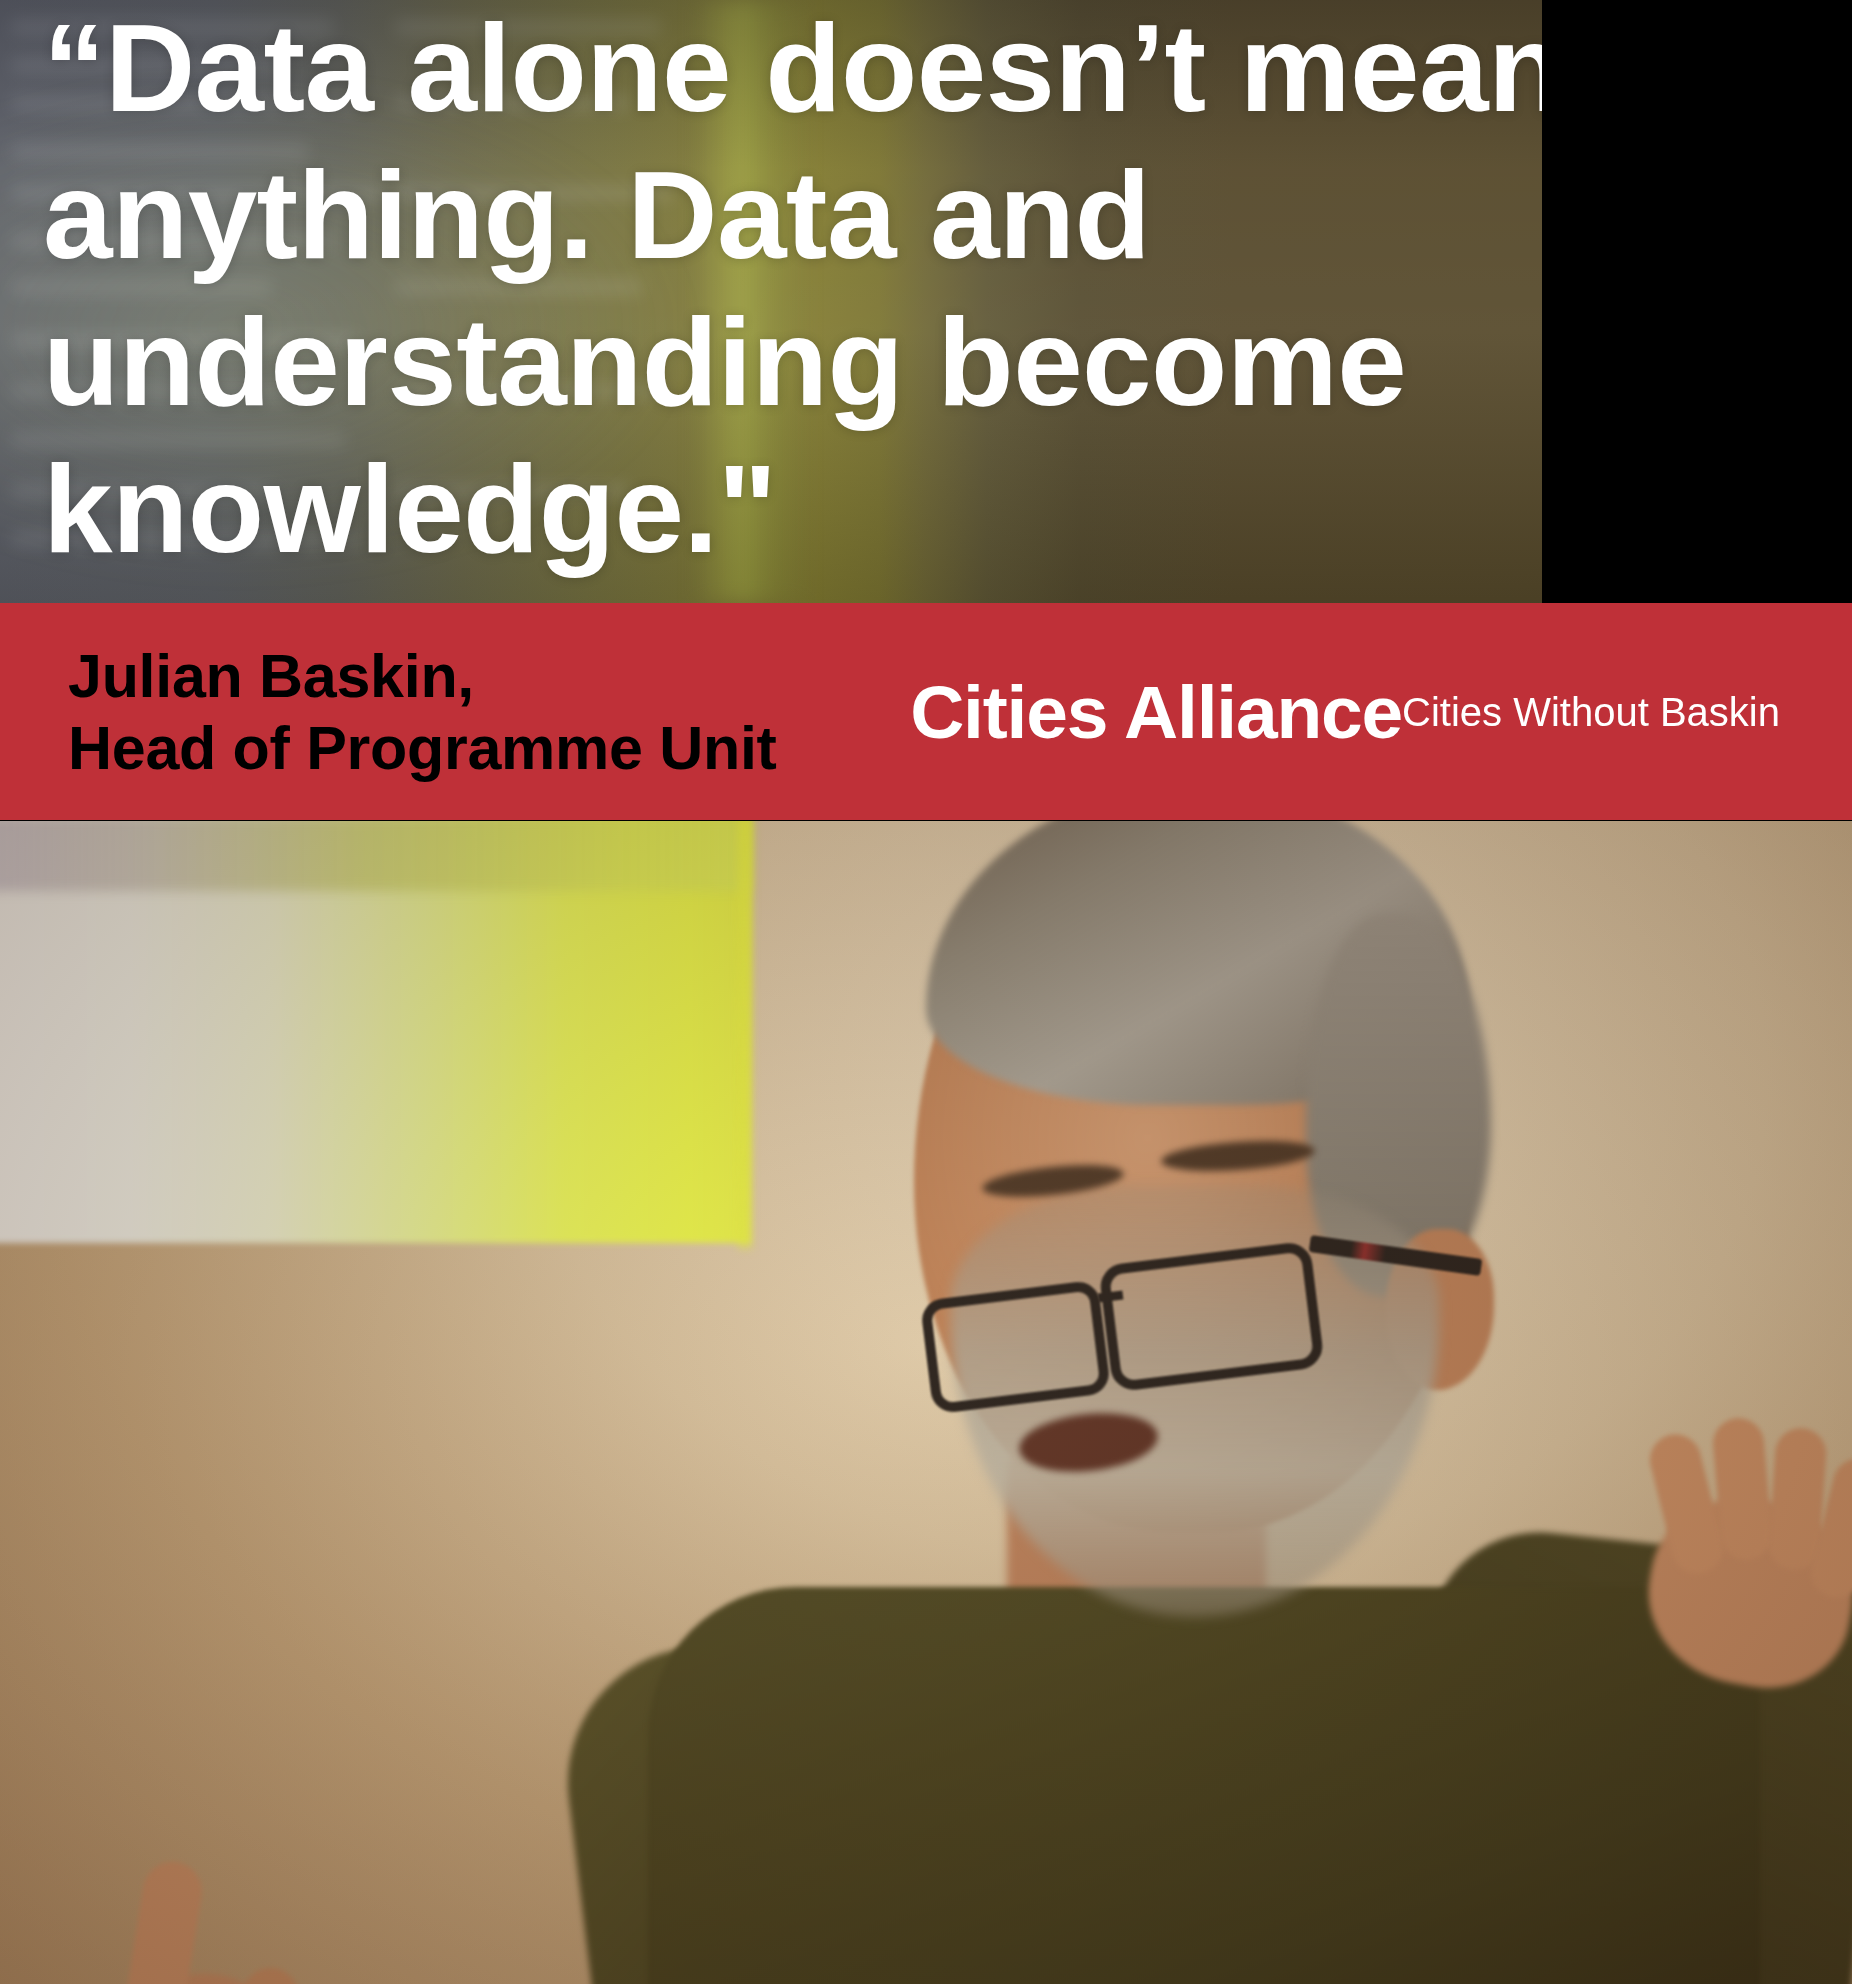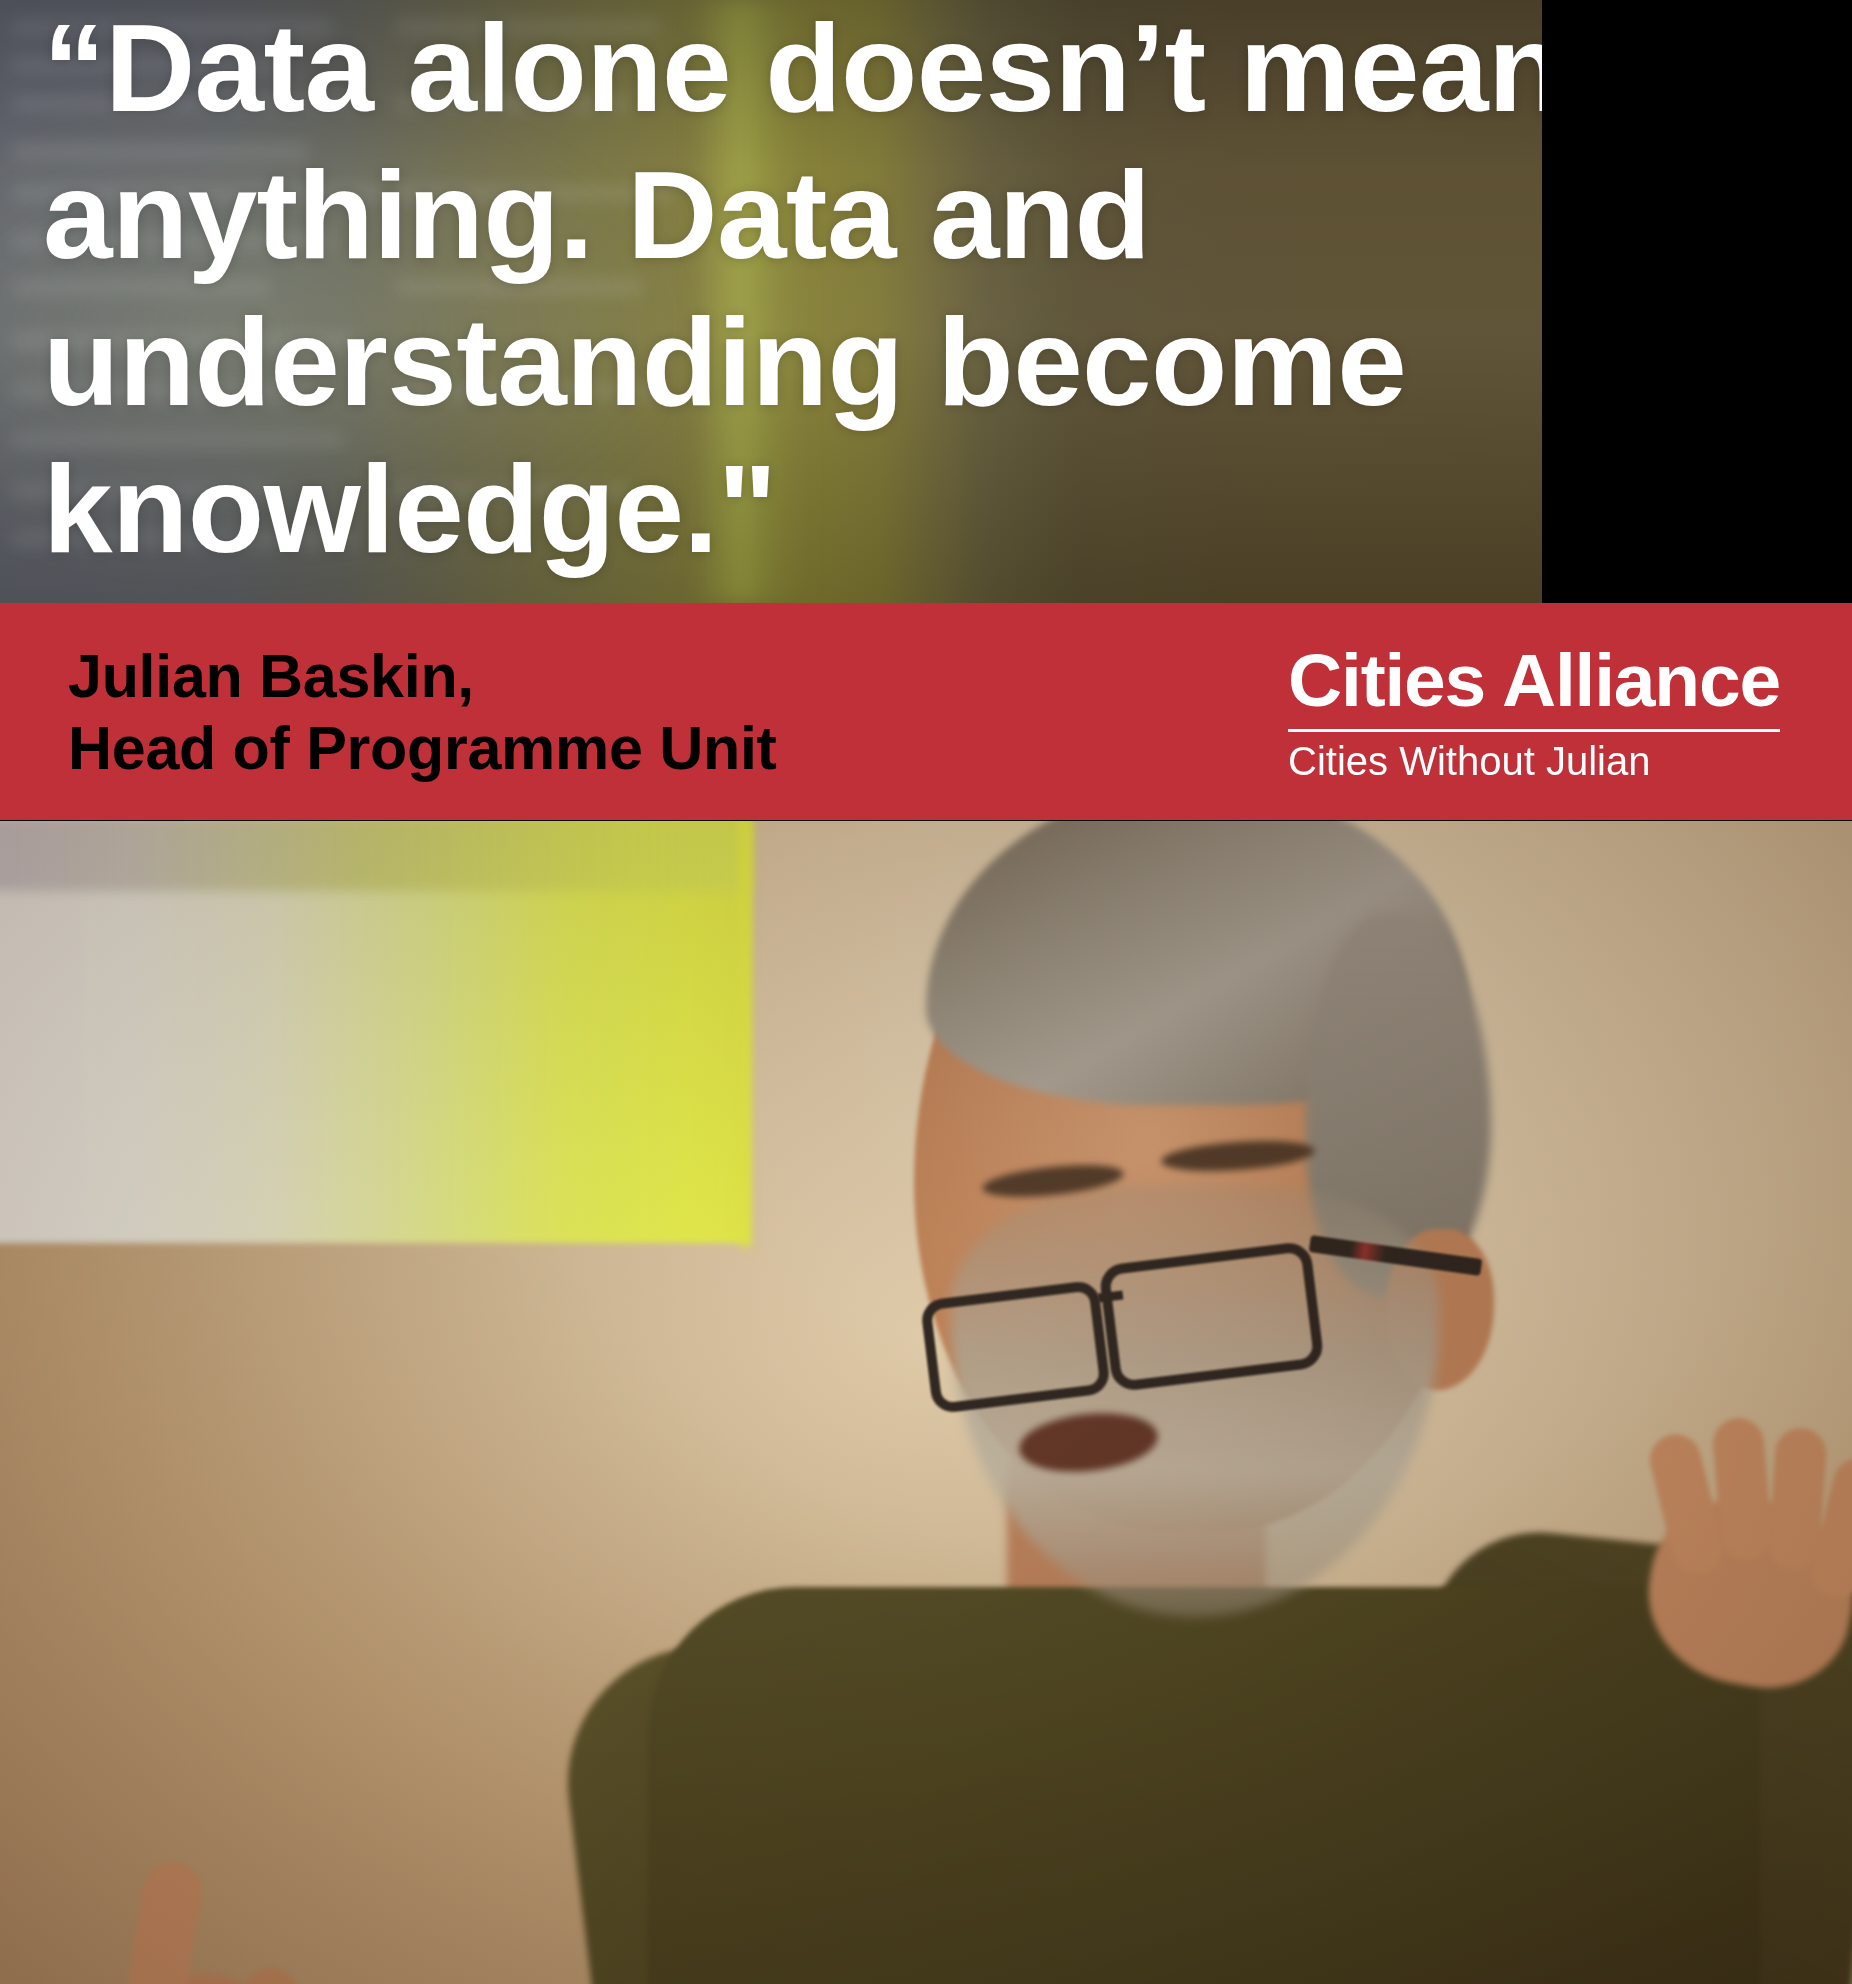--- a/index.html
+++ b/index.html
@@ -88,21 +88,21 @@
     line-height:72px;
     font-weight:700;
     padding-left:68px;
     white-space:pre-line;
     letter-spacing:-0.3px;
   }
 
   
   .logo{
     padding-right:73px;
-    display:flex; flex-direction:column; 
+    display:flex; flex-direction:row; align-items:center;
     color:#fff;
   }
   .logo-name{
     font-size:75px;
     line-height:78px;
     font-weight:700;
     letter-spacing:-1.2px;
     white-space:nowrap;
   }
   .logo-rule{
@@ -351,21 +351,21 @@
     <div class="quote-text">“Data alone doesn’t mean anything. Data and understanding become knowledge."</div>
   </div>
 
   <div class="banner">
     <div class="attrib">Julian Baskin,
 Head of Programme Unit</div>
 
     <div class="logo">
       <div class="logo-name">Cities Alliance</div>
       <div class="logo-rule"></div>
-      <div class="logo-tag">Cities Without Julian</div>
+      <div class="logo-tag">Cities Without Baskin</div>
     </div>
   </div>
 
   <div class="photo">
     <div class="wall"></div>
     <div class="screen"></div>
     <div class="screen-top"></div>
     <div class="screen-edge"></div>
 
     <div class="man">

